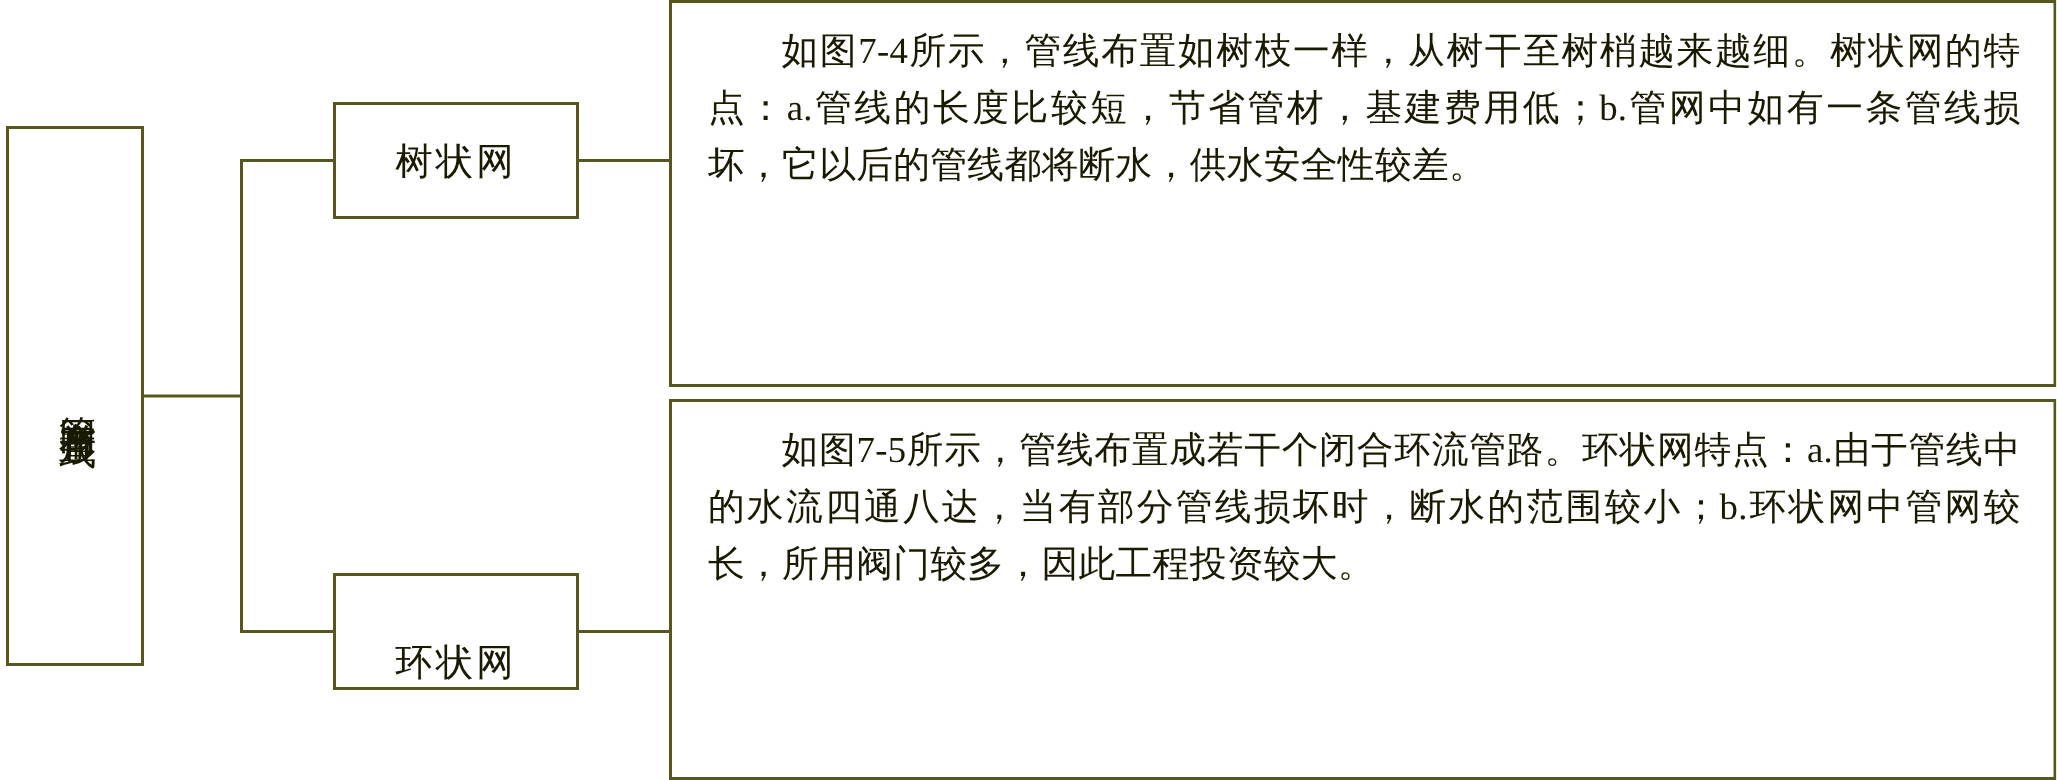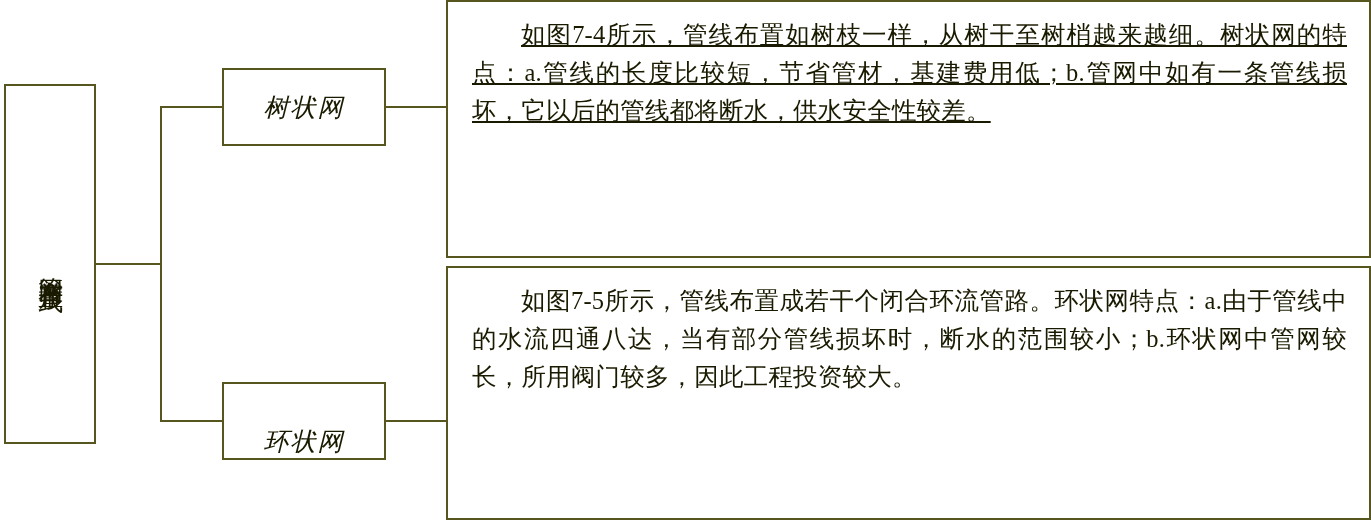--- a/index.html
+++ b/index.html
@@ -49,21 +49,20 @@
   .cat-box {
     width: 164px;
     height: 78px;
     display: flex;
     align-items: center;
     justify-content: center;
   }
   .cat-label {
     font-size: 25px;
     letter-spacing: 2px;
-    font-style: italic;
   }
   #cat-tree { left: 222px; top: 68px; }
   #cat-ring { left: 222px; top: 382px; align-items: flex-end; }
 
   
   .panel {
     box-sizing: border-box;
     border: 2px solid #56561e;
     background: #ffffff;
     position: absolute;
@@ -71,21 +70,21 @@
   .panel-text {
     font-size: 24.5px;
     line-height: 1.55;
     text-align: justify;
     text-justify: inter-ideograph;
     text-indent: 2em;
     margin: 0;
     padding: 14px 22px 10px 24px;
     letter-spacing: 0.2px;
   }
-  #panel-tree { left: 446px; top: 0px; width: 925px; height: 258px; text-decoration: underline; }
+  #panel-tree { left: 446px; top: 0px; width: 925px; height: 258px; }
   #panel-ring { left: 446px; top: 266px; width: 925px; height: 254px; }
 
   
   .line {
     position: absolute;
     background: #56561e;
   }
   .line.h { height: 2px; }
   .line.v { width: 2px; }
 

